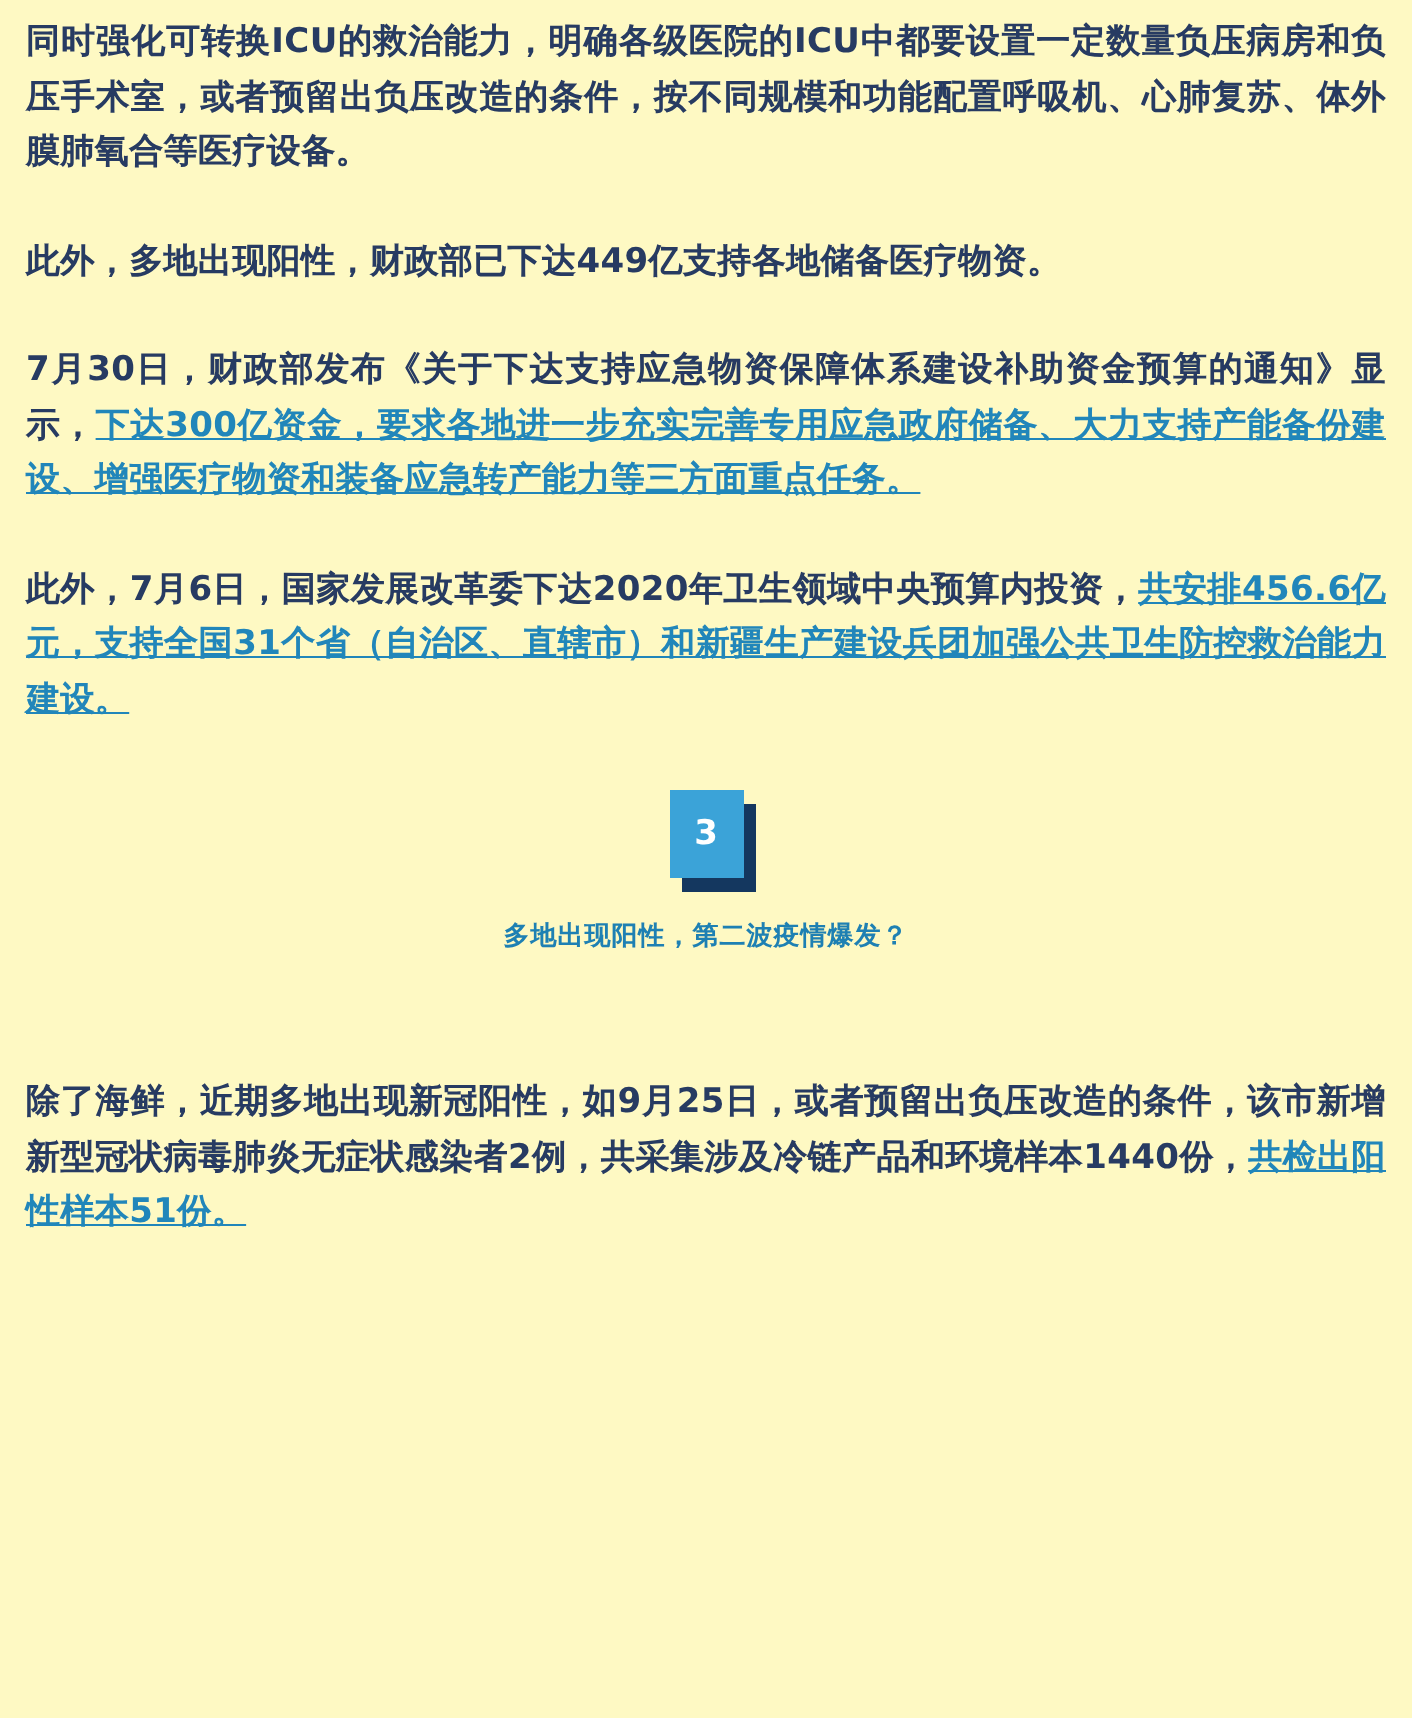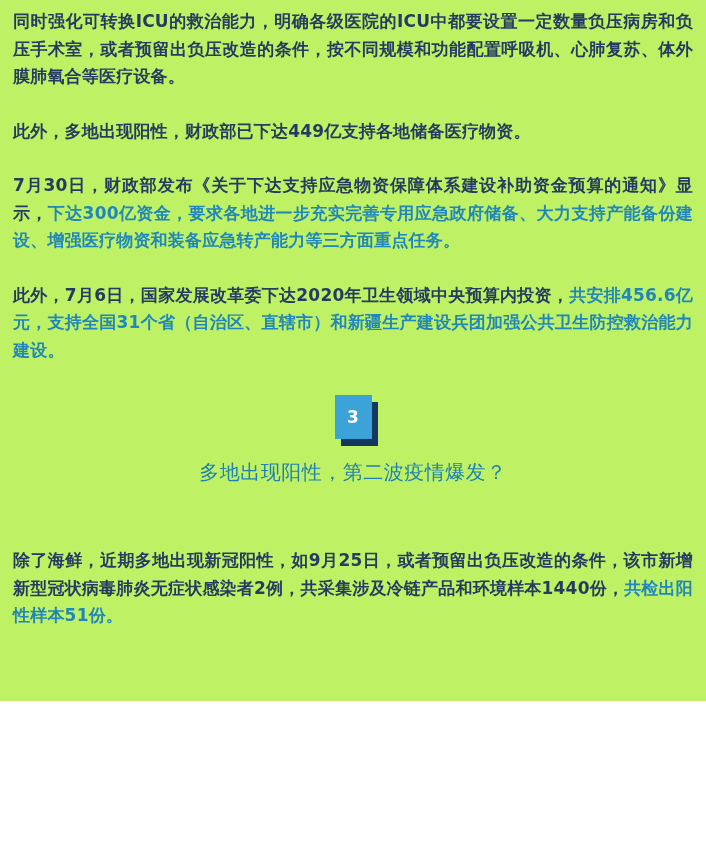--- a/index.html
+++ b/index.html
@@ -2,35 +2,35 @@
 <html><head>
 <meta charset="utf-8">
 <style>
   * { margin: 0; padding: 0; box-sizing: border-box; }
   html, body {
     background: #ffffff;
     font-family: "DejaVu Sans", "Liberation Sans", sans-serif;
   }
   .article {
     width: 706px;
-    height: 701px;
-    background: #bef264;
+    height: 859px;
+    background: #fef9c3;
     padding: 8px 13px 0 13px;
     overflow: hidden;
   }
   .para {
     font-size: 17px;
     line-height: 27.5px;
     font-weight: bold;
     text-align: justify;
     margin-bottom: 27px;
     letter-spacing: 0.2px;
   }
   .seg-dark { color: #273b62; }
-  .seg-highlight { color: #2186ba; }
+  .seg-highlight { color: #2186ba; text-decoration: underline; }
   .section-divider { margin-top: 31px; }
   .badge-wrap {
     position: relative;
     width: 37px;
     height: 44px;
     margin: 0 auto;
   }
   .badge-shadow {
     position: absolute;
     left: 6px;
@@ -50,22 +50,22 @@
     font-size: 17px;
     font-weight: bold;
     display: flex;
     align-items: center;
     justify-content: center;
   }
   .section-title {
     margin-top: 20px;
     margin-bottom: 61px;
     text-align: center;
-    font-size: 20px;
-    font-weight: normal;
+    font-size: 13px;
+    font-weight: bold;
     color: #1e80b3;
     letter-spacing: 0.5px;
   }
 </style>
 </head>
 <body>
 
 <div class="article">
 
   <p class="para"><span class="seg-dark">同时强化可转换ICU的救治能力，明确各级医院的ICU中都要设置一定数量负压病房和负压手术室，或者预留出负压改造的条件，按不同规模和功能配置呼吸机、心肺复苏、体外膜肺氧合等医疗设备。</span></p>

